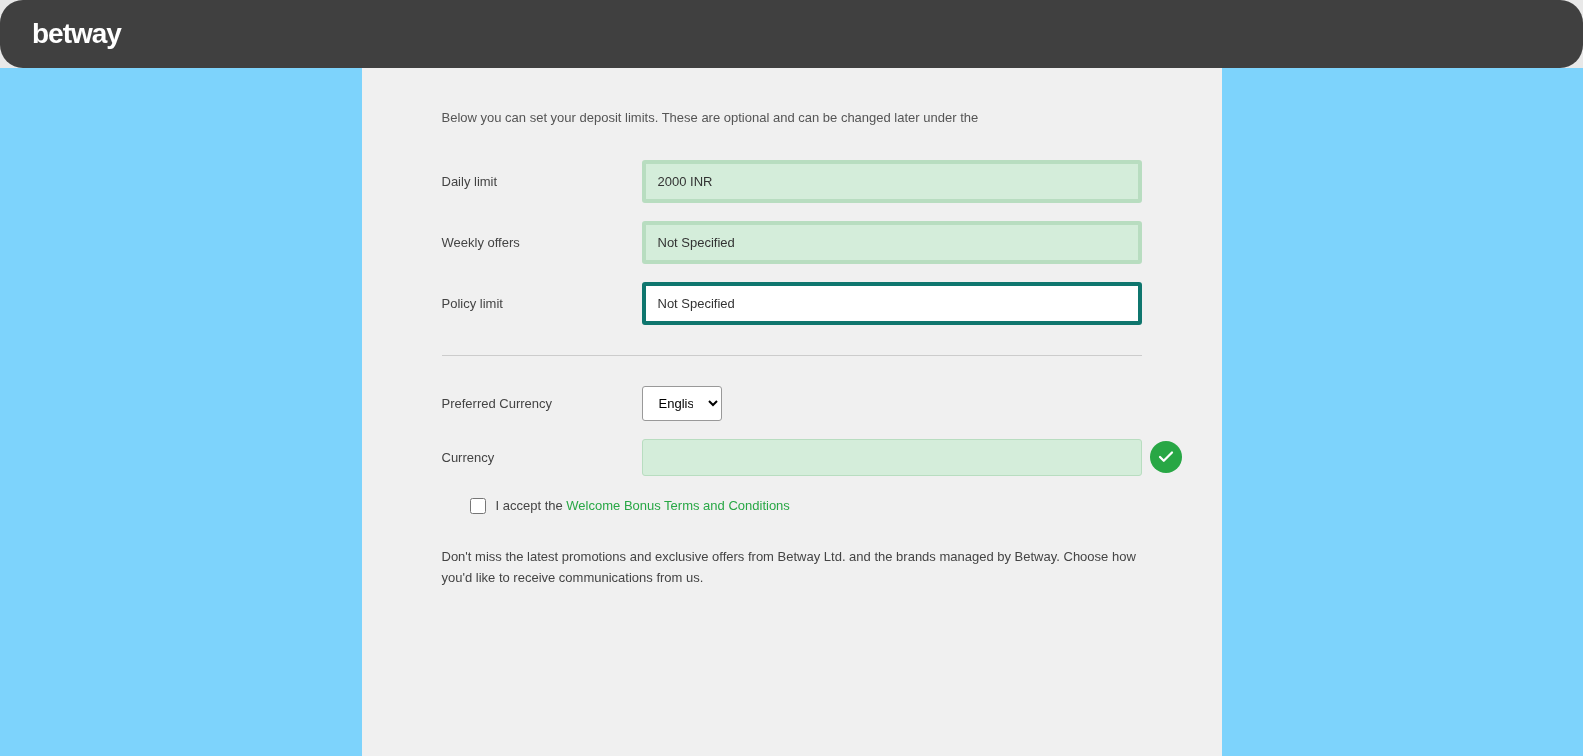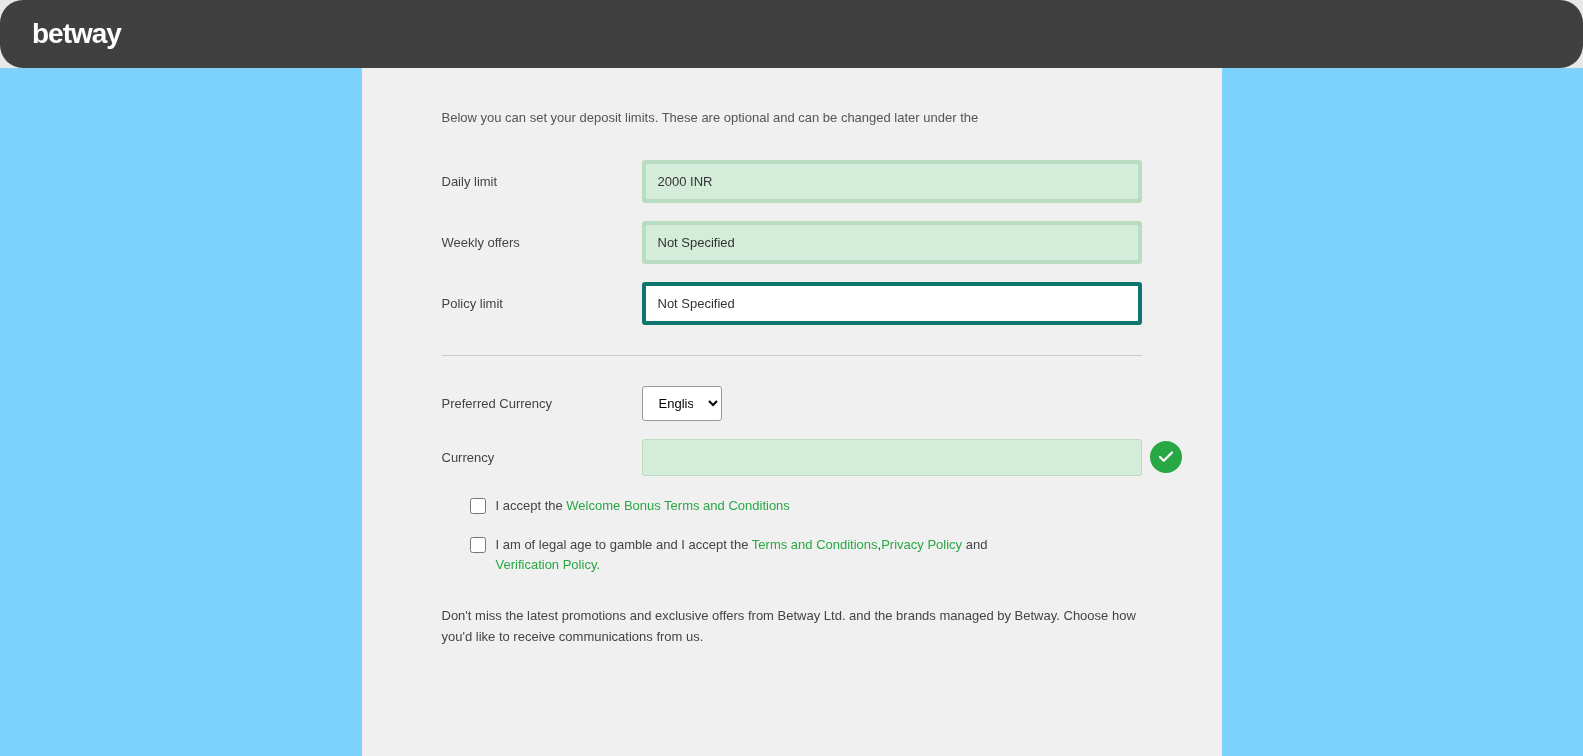--- a/index.html
+++ b/index.html
@@ -244,27 +244,20 @@
       </div>
     </div>
 
     <div class="checkbox-row" style="margin-top: 20px;">
       <input type="checkbox" style="">
       <span class="checkbox-label">
         <span>I accept the </span><a href="#" class="link-green">Welcome Bonus Terms and Conditions</a>
       </span>
     </div>
 
-    <div class="checkbox-row">
-      <input type="checkbox" style="">
-      <span class="checkbox-label">
-        <span>I am of legal age to gamble and I accept the </span><a href="#" class="link-green">Terms and Conditions</a><span>,</span><a href="#" class="link-green">Privacy Policy</a><span> and</span><br>
-        <a href="#" class="link-green">Verification Policy.</a>
-      </span>
-    </div>
 
     <div class="promo-section">
       <p class="promo-text">
         <strong>Don't</strong><span> miss the latest promotions and exclusive offers from Betway Ltd. and the brands managed by Betway. Choose how you'd like to receive communications from us.</span>
       </p>
     </div>
 
   </div>
 </div>
 

